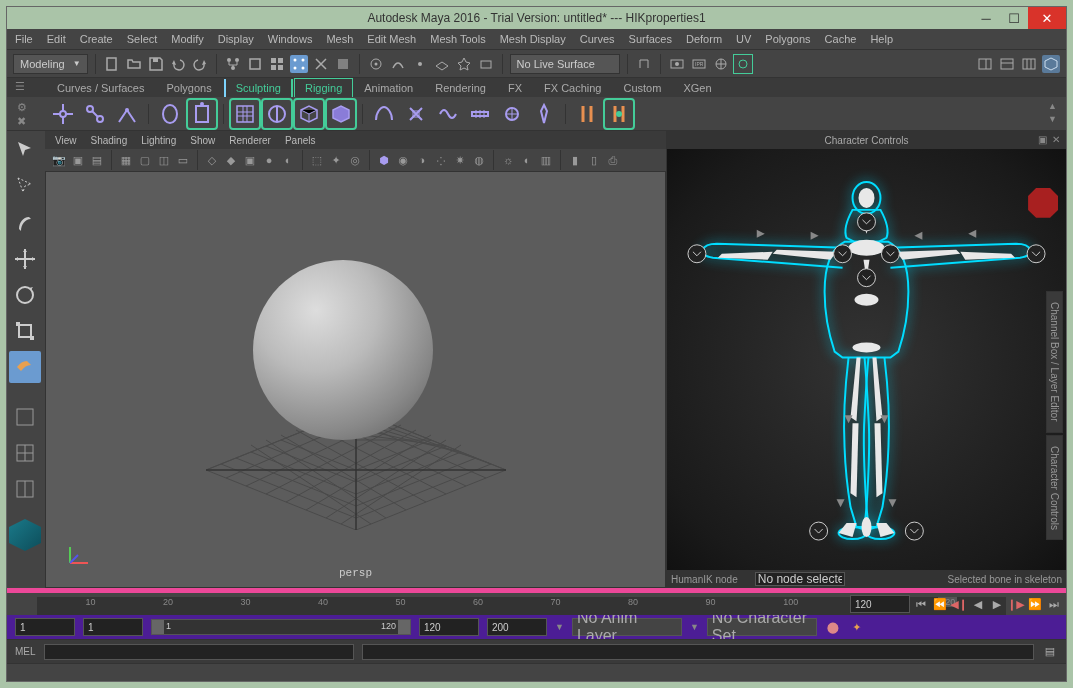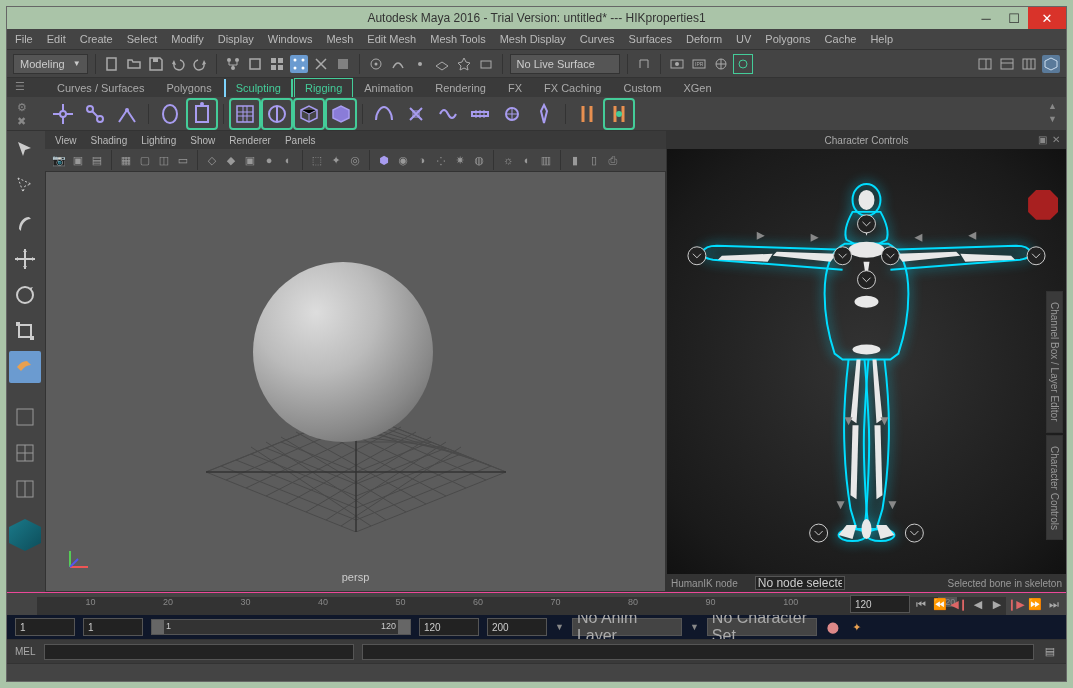--- a/index.html
+++ b/index.html
@@ -34,32 +34,32 @@
 .ltool svg { width:24px; height:24px; }
 .viewport-wrap { flex:1; display:flex; flex-direction:column; }
 .panel-menu { height:18px; background:#3a3a3a; display:flex; align-items:center; gap:14px; padding:0 10px; }
 .panel-menu span { color:#bbb; font-size:10px; cursor:pointer; }
 .panel-tools { height:22px; background:#444; display:flex; align-items:center; padding:0 6px; gap:3px; }
 .panel-tools .pticon { width:16px; height:16px; cursor:pointer; color:#999; display:flex;align-items:center;justify-content:center; }
 .viewport { flex:1; background:#5c5c5c; position:relative; border:1px solid #333; }
 .grid { position:absolute; left:50%; top:55%; transform:translate(-50%,-50%); width:400px; height:260px; }
 .sphere { position:absolute; left:48%; top:43%; transform:translate(-50%,-50%); width:180px; height:180px; border-radius:50%; background:radial-gradient(circle at 35% 28%, #ddd 0%, #bbb 35%, #888 70%, #555 100%); }
 .axis { position:absolute; left:18px; bottom:18px; width:30px; height:30px; }
-.vp-label { position:absolute; left:50%; bottom:8px; transform:translateX(-50%); color:#ccc; font-size:11px; }
+.vp-label { position:absolute; left:50%; bottom:8px; transform:translateX(-50%); color:#ccc; font-size:11px;font-family:Liberation Mono, monospace; }
 .char-panel { width:400px; background:#3a3a3a; display:flex; flex-direction:column; border-left:1px solid #333; }
 .char-header { height:18px; background:#333; display:flex; align-items:center; justify-content:center; position:relative; color:#aaa; font-size:10px; }
 .char-ctrls { position:absolute; right:2px; display:flex; gap:2px; }
 .char-ctrls span { width:12px; height:12px; cursor:pointer; color:#888; font-size:10px; }
 .char-viewer { flex:1; background:radial-gradient(circle at 50% 50%, #333 0%, #1a1a1a 80%, #111 100%); position:relative; }
 .glow { filter:drop-shadow(0 0 6px #0df); }
 .char-bottom { height:18px; background:#333; display:flex; align-items:center; padding:0 4px; gap:17px; font-size:10px; color:#999; }
 .char-bottom input { height:14px; background:#222; border:1px solid #555; color:#ccc; font-size:12px; padding:0 2px; width:90px; }
 .side-tabs { position:absolute; right:0; top:160px; width:20px; }
 .sidetab { writing-mode:vertical-rl; padding:10px 2px; background:#3a3a3a; color:#999; font-size:10px; cursor:pointer; border:1px solid #333; margin-bottom:2px; }
-.timeline-area { background:#0f172a; border-top:1px solid #ec4899; }
+.timeline-area { background:#4c1d95; border-top:5px solid #ec4899; }
 .timeline-ruler { height:22px; background:#444; position:relative; display:flex; align-items:flex-end; padding:0 60px 0 30px; }
 .ruler-track { flex:1; height:18px; background:#333; position:relative; }
 .ruler-track .tick { position:absolute; top:0; font-size:9px; color:#888; }
 .timeline-ctrls-right { position:absolute; right:4px; top:2px; display:flex; align-items:center; gap:3px; }
 .tc-btn { width:16px; height:16px; cursor:pointer; color:#aaa; display:flex;align-items:center;justify-content:center;}
 .time-input { width:60px; height:18px; background:#222; border:1px solid #555; color:#ccc; font-size:10px; padding:0 4px; }
 .range-bar { height:24px; display:flex; align-items:center; gap:8px; padding:2px 8px; }
 .range-input { width:60px; height:18px; background:#222; border:1px solid #555; color:#ccc; font-size:10px; padding:0 4px; }
 .range-slider { flex:0 0 260px; height:16px; background:#333; border:1px solid #555; position:relative; }
 .range-slider .handle { position:absolute; top:0; bottom:0; background:#666; }

